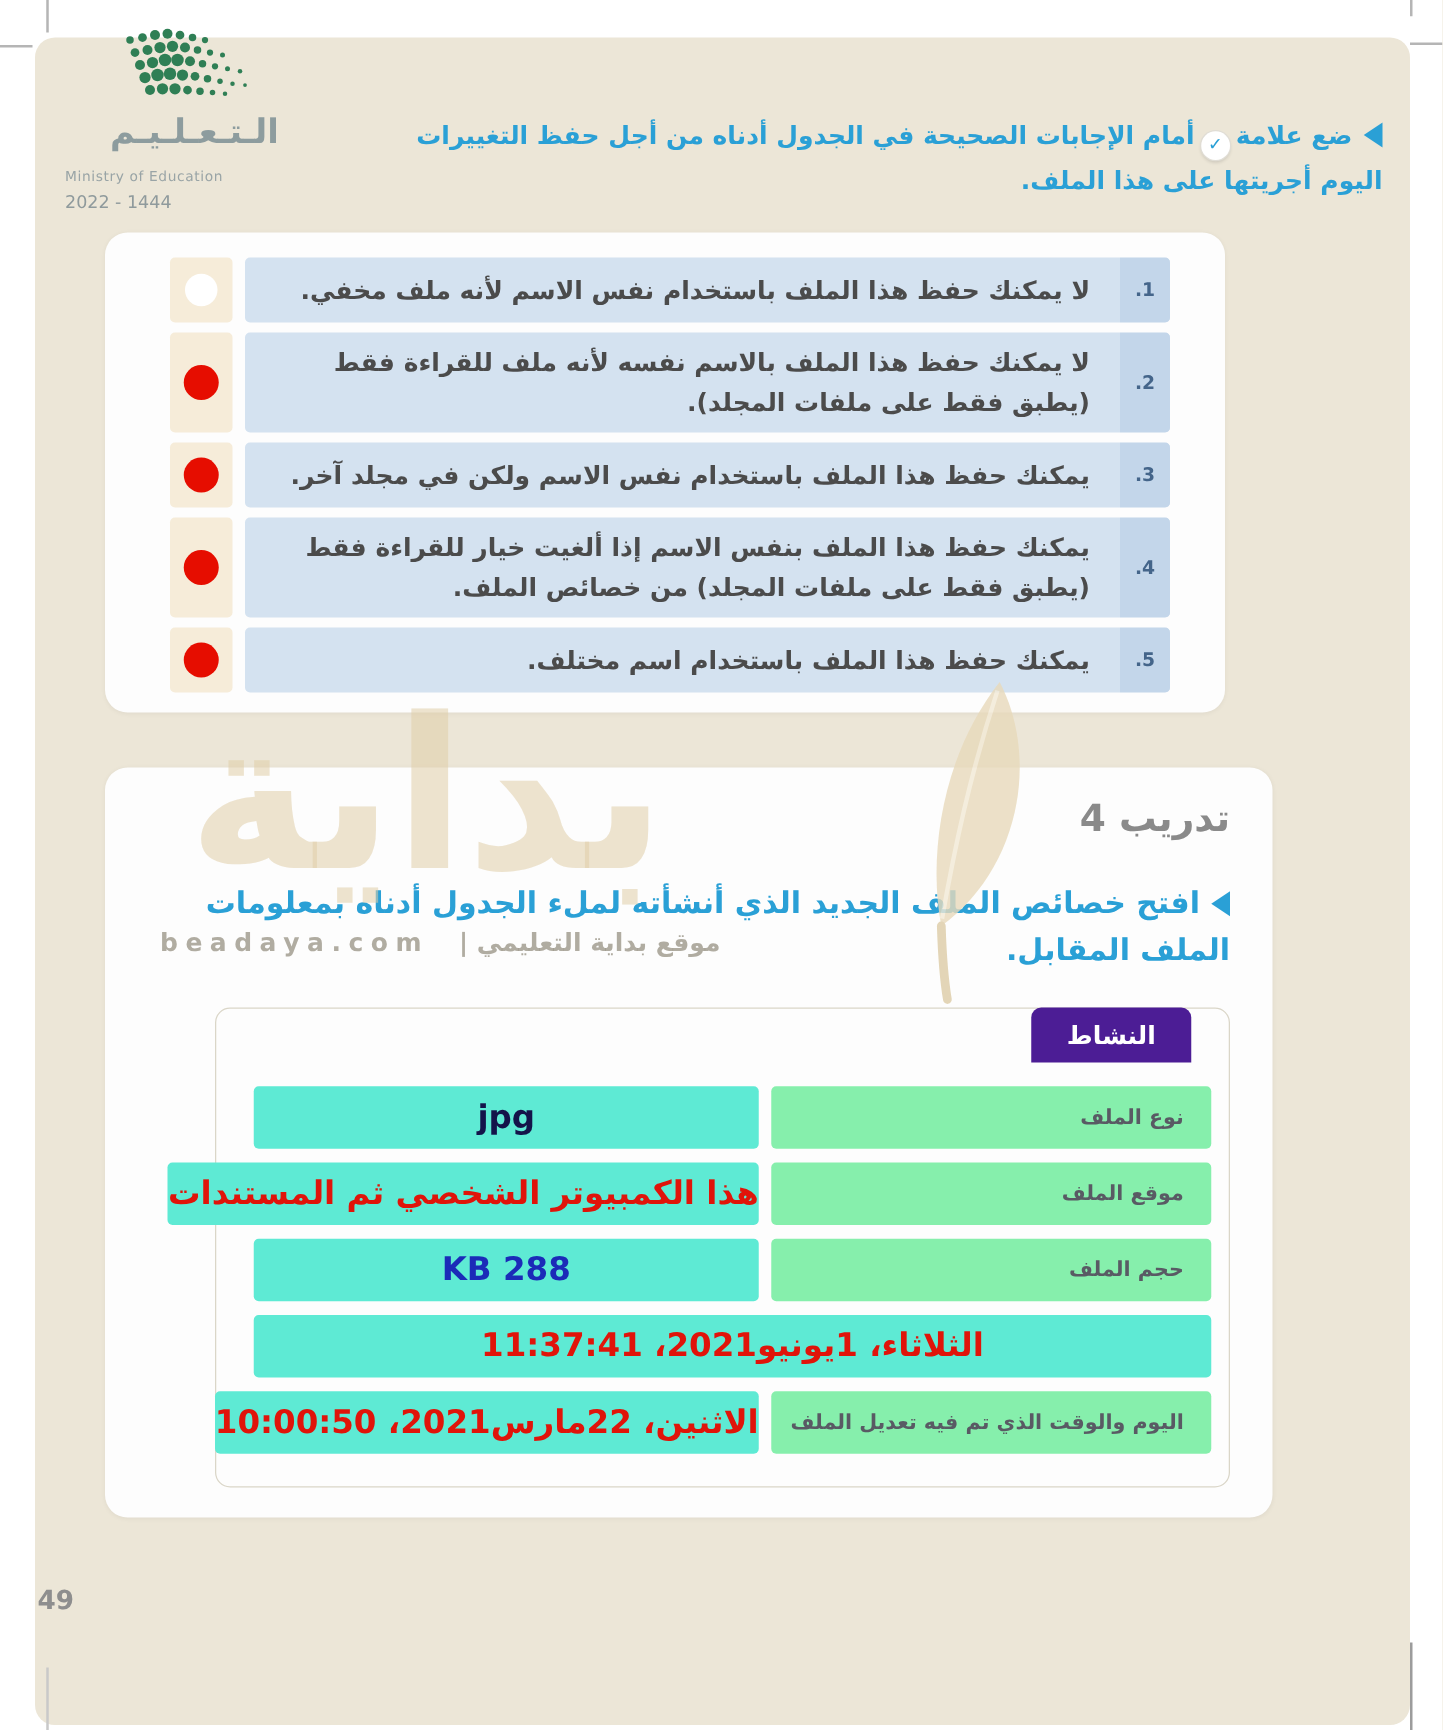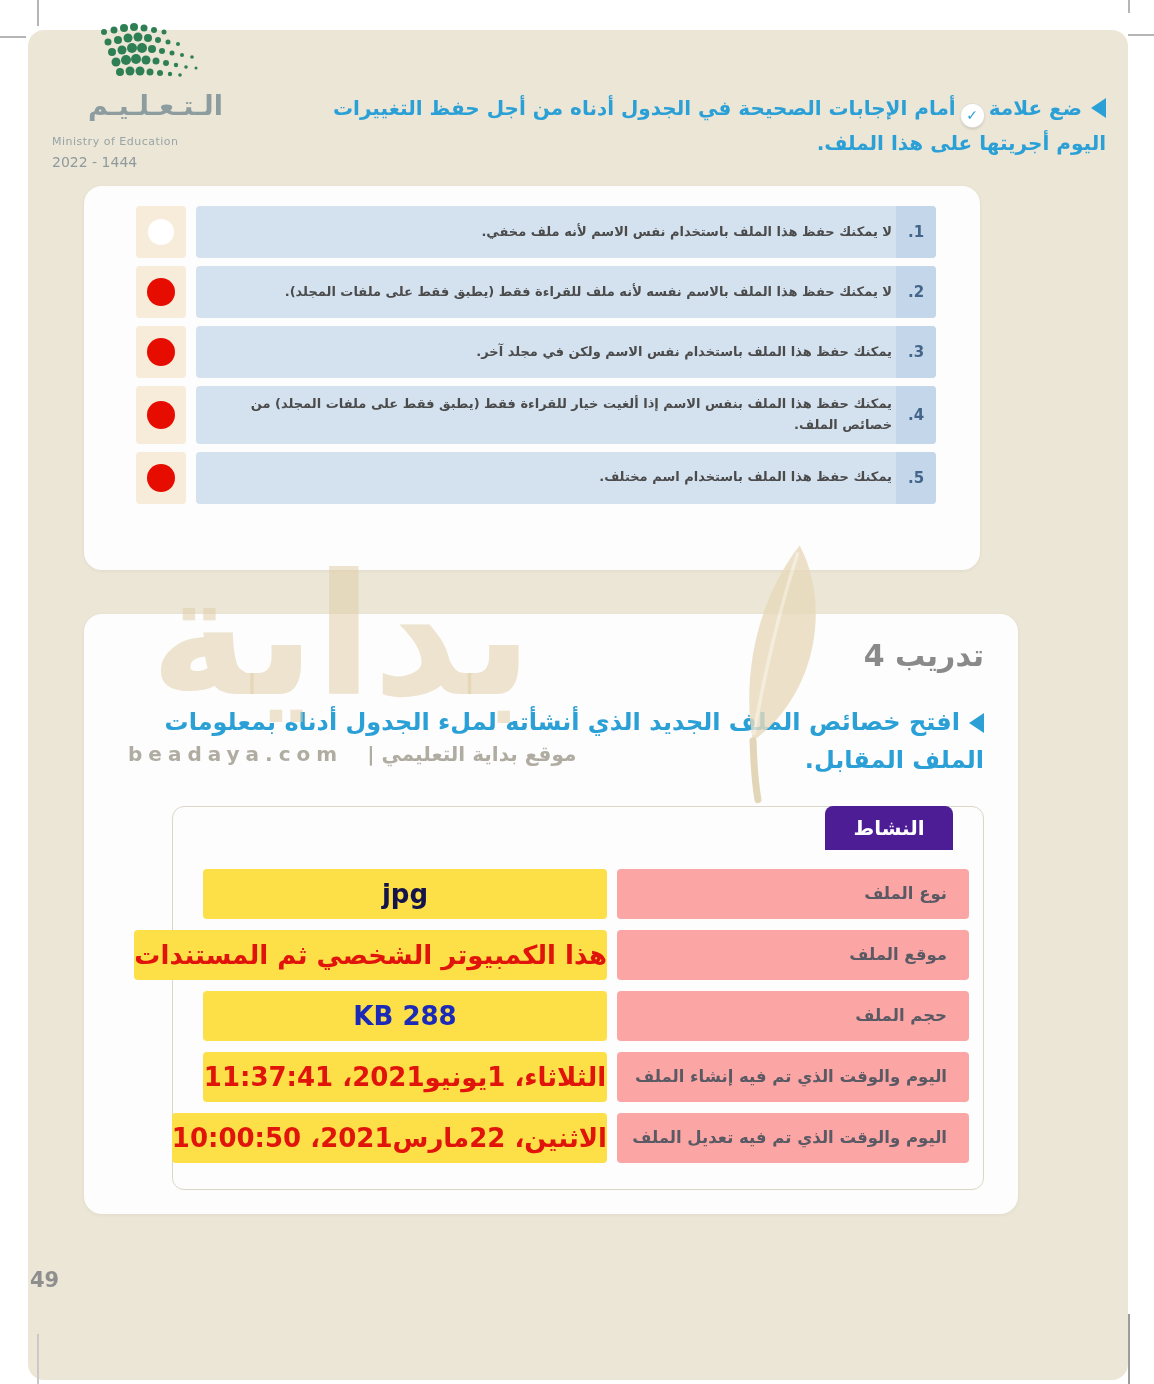--- a/index.html
+++ b/index.html
@@ -54,21 +54,21 @@
   }
   .card1{left:84px;top:186px;width:896px;height:384px;}
   .card2{left:84px;top:614px;width:896px;height:600px;padding-left:38px;}
 
   
   .card1-inner{padding:20px 44px 20px 52px;display:flex;flex-direction:column;gap:8px;direction:rtl;}
   .ans-row{display:flex;gap:10px;}
   .ans-bar{flex:1;display:flex;background:#d4e2f0;border-radius:4px;overflow:hidden;min-height:52px;}
   .ans-num{flex:0 0 40px;background:#c3d6ea;color:#44658a;font-size:15px;font-weight:bold;
            display:flex;align-items:center;justify-content:center;direction:rtl;}
-  .ans-text{flex:1;display:flex;align-items:center;padding:8px 4px;font-size:13px;
+  .ans-text{flex:1;display:flex;align-items:center;padding:8px 24px;font-size:20px;
             font-weight:600;color:#4b4b4b;line-height:1.6;}
   .mark-cell{flex:0 0 50px;background:#f6ecd9;border-radius:4px;display:flex;align-items:center;justify-content:center;}
   .mark{width:26px;height:26px;border-radius:50%;background:#ffffff;}
   .mark.filled{width:28px;height:28px;background:#e60d00;}
 
   
   .card2-inner{padding:24px 34px 0 34px;direction:rtl;}
   .training-title{font-size:30px;font-weight:bold;color:#8a8a8a;text-align:right;}
   .q2{margin-top:30px;color:#2aa0d6;font-weight:bold;font-size:24px;text-align:right;line-height:1.6;}
   .act-table{
@@ -76,26 +76,26 @@
     position:relative;padding:62px 14px 26px 30px;
   }
   .act-tab{
     position:absolute;top:-1px;right:30px;width:128px;height:44px;background:#4c1d95;
     border-radius:8px 8px 0 0;color:#fff;font-size:20px;font-weight:bold;
     display:flex;align-items:center;justify-content:center;
   }
   .act-rows{display:flex;flex-direction:column;gap:11px;}
   .act-row{display:flex;gap:10px;}
   .act-label{
-    flex:0 0 352px;min-height:50px;background:#fca5a5;border-radius:4px;
+    flex:0 0 352px;min-height:50px;background:#86efac;border-radius:4px;
     display:flex;align-items:center;padding-right:22px;box-sizing:border-box;
     color:#595a64;font-size:16.5px;font-weight:600;
   }
   .act-value{
-    flex:1;min-height:50px;background:#fde047;border-radius:4px;
+    flex:1;min-height:50px;background:#5eead4;border-radius:4px;
     display:flex;align-items:center;justify-content:center;
     font-weight:bold;font-size:26px;white-space:nowrap;overflow:visible;
   }
 
   
   .page-num{position:absolute;left:30px;top:1268px;color:#8e8e8e;font-weight:bold;font-size:21px;z-index:2;}
 
   
   .watermark{position:absolute;inset:0;z-index:3;pointer-events:none;}
   .wm-word{
@@ -249,21 +249,20 @@
               <span style="color: rgb(224, 20, 10);">هذا الكمبيوتر الشخصي ثم المستندات</span>
             </div>
           </div>
           <div class="act-row">
             <div class="act-label">حجم الملف</div>
             <div class="act-value">
               <span style="color: rgb(27, 43, 184);">288 KB</span>
             </div>
           </div>
           <div class="act-row">
-            <div class="act-label">اليوم والوقت الذي تم فيه إنشاء الملف</div>
             <div class="act-value">
               <span style="color: rgb(224, 20, 10);">الثلاثاء، 1يونيو2021، 11:37:41</span>
             </div>
           </div>
           <div class="act-row">
             <div class="act-label">اليوم والوقت الذي تم فيه تعديل الملف</div>
             <div class="act-value">
               <span style="color: rgb(224, 20, 10);">الاثنين، 22مارس2021، 10:00:50</span>
             </div>
           </div>

